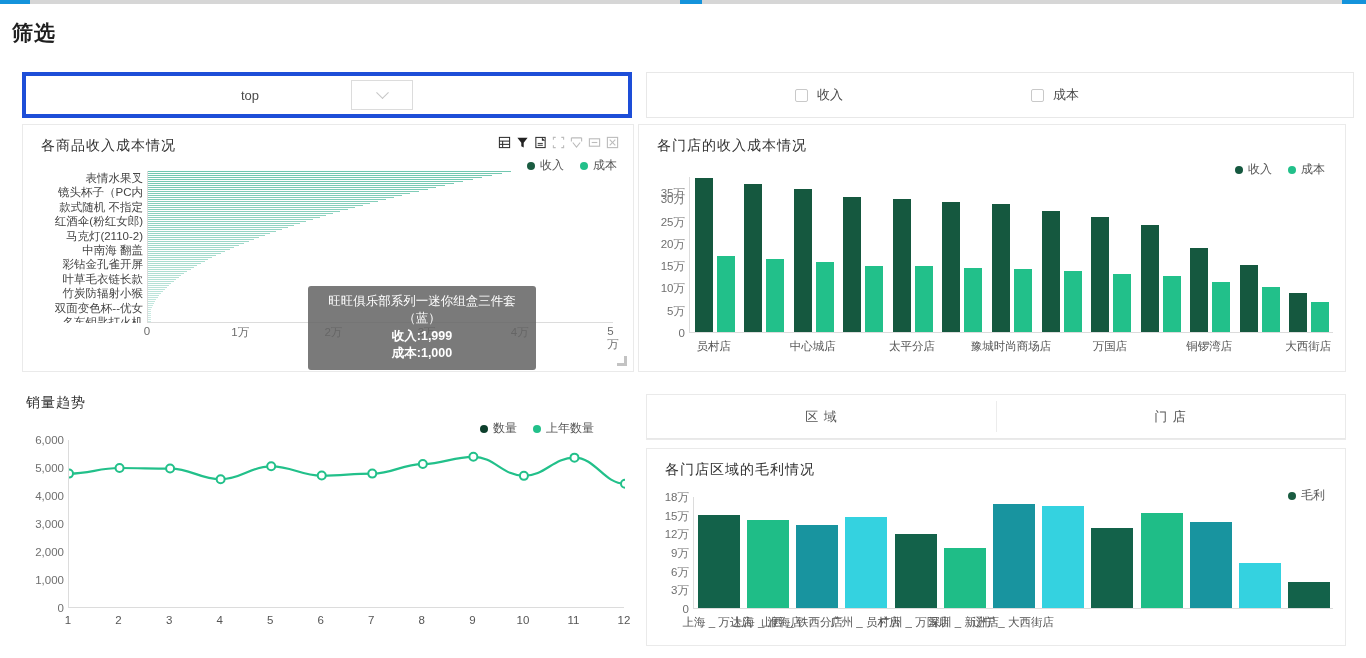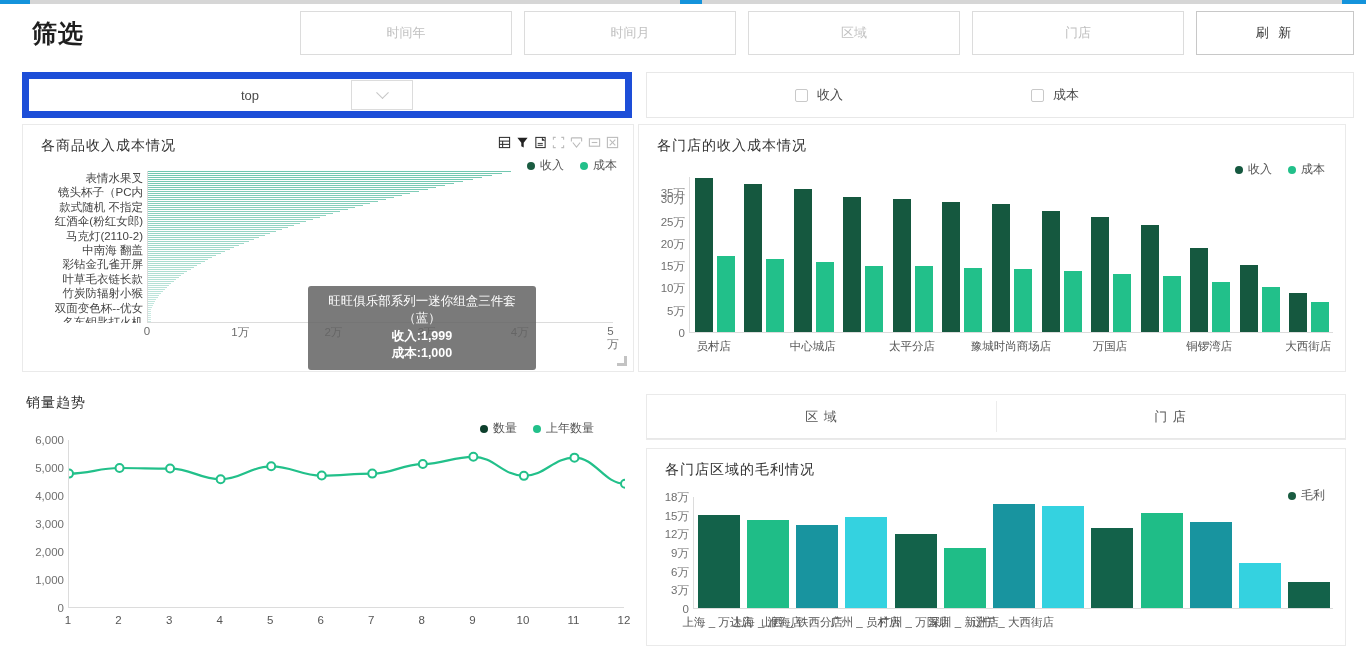--- a/index.html
+++ b/index.html
@@ -12,35 +12,35 @@
   }
   .topbar { position: absolute; top:0; left:0; width:1366px; height:4px; background:#d6d6d6; }
   .topbar i { position:absolute; top:0; height:4px; background:#1493db; display:block; }
 
   
   .filter-header {
     position: absolute; top: 4px; left: 0; width: 1366px; height: 58px;
     display: flex; align-items: center;
   }
   .page-title {
-    font-size: 25px; font-weight: bold; color: #1f1f1f;
-    margin-left: 32px; letter-spacing: 1px; width: 380px;
+    font-size: 21px; font-weight: bold; color: #1f1f1f;
+    margin-left: 12px; letter-spacing: 1px; width: 380px;
   }
   .filter-fields { display:flex; align-items:center; gap: 0px; }
   .ffield {
     width: 212px; height: 44px; border: 1px solid #dcdcdc; background:#fff;
     display:flex; align-items:center; justify-content:center;
     font-size: 13px; color:#c0c0c0; margin-right: 12px;
   }
   .ffield.btn { color:#333; border:1px solid #c8c8c8; width:158px; letter-spacing:3px; }
 
   
   .row2 { position:absolute; top:72px; left:0; width:1366px; height:46px; display:flex; }
   .panel-left2 {
-    margin-left: 22px; width: 610px; height: 46px; border:7px solid #1d4ed8;
+    margin-left: 22px; width: 610px; height: 46px; border:4px solid #1d4ed8;
     display:flex; align-items:center; justify-content:center; background:#fff;
   }
   .top-label { font-size:13px; color:#4a4a4a; margin-right:92px; }
   .select-box {
     width: 62px; height:30px; border:1px solid #dcdcdc; background:#fff;
     display:flex; align-items:center; justify-content:center;
   }
   .chev { width:9px; height:9px; border-right:1.4px solid #c6c6c6; border-bottom:1.4px solid #c6c6c6;
           transform: rotate(45deg) translate(-2px,-2px); }
   .panel-right2 {
@@ -120,27 +120,20 @@
 <body>
 
 <div class="topbar">
   <i style="left:0px;width:30px"></i>
   <i style="left:680px;width:22px"></i>
   <i style="left:1342px;width:24px"></i>
 </div>
 
 <div class="filter-header">
   <div class="page-title">筛选</div>
-  <div class="filter-fields">
-    <div class="ffield">时间年</div>
-    <div class="ffield">时间月</div>
-    <div class="ffield">区域</div>
-    <div class="ffield">门店</div>
-    <div class="ffield btn">刷 新</div>
-  </div>
 </div>
 
 <div class="row2">
   <div class="panel-left2">
     <span class="top-label">top</span>
     <div class="select-box">
       <span class="chev"></span>
     </div>
   </div>
   <div class="panel-right2">

